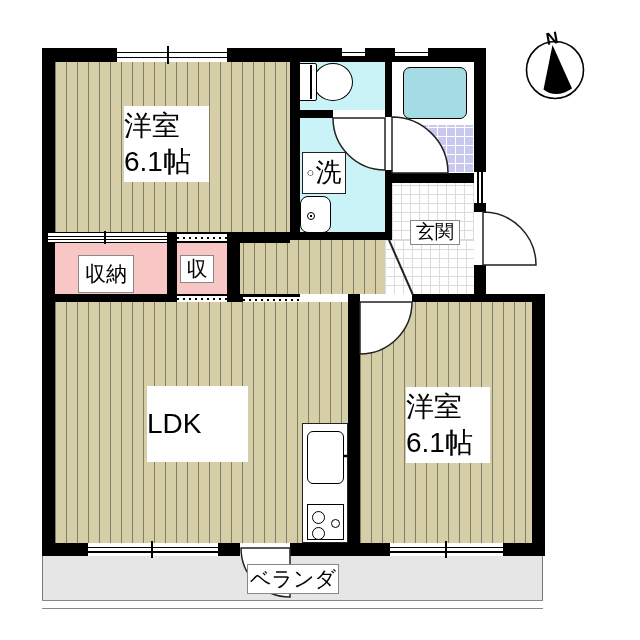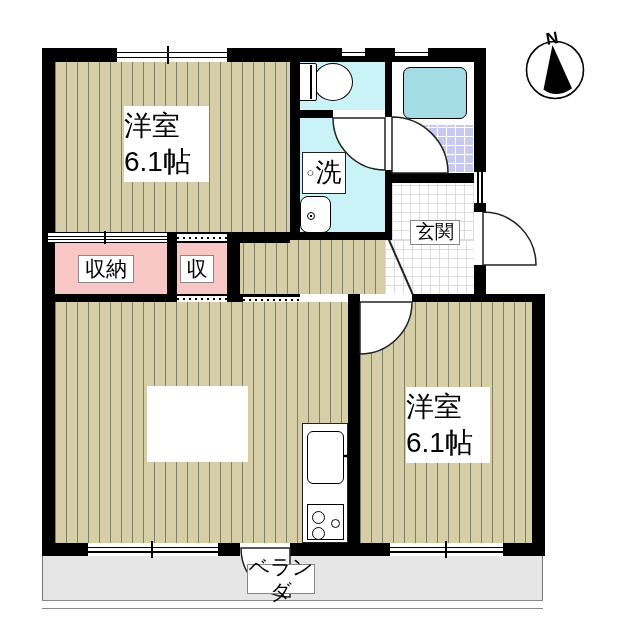--- a/index.html
+++ b/index.html
@@ -123,38 +123,39 @@
     <line x1="344" y1="456" x2="355" y2="456" stroke="#000" stroke-width="2.5"></line>
     <circle cx="555" cy="70" r="28.5" fill="#fff" stroke="#000" stroke-width="1.6"></circle>
     <path d="M552.5,45 L572,88.5 Q556,99 543.5,89.5 Z" fill="#000"></path>
   </svg>
 
   <div class="abs room-lbl" style="left:124px;top:106px;width:85px;height:76px;">
     <div>洋室</div>
     <div>6.1帖</div>
   </div>
   <div class="abs room-lbl" style="left:147px;top:386px;width:101px;height:76px;">
+    <div>LDK</div>
   </div>
   <div class="abs room-lbl" style="left:406px;top:387px;width:84px;height:76px;">
     <div>洋室</div>
     <div>6.1帖</div>
   </div>
   <div class="abs lbl bordered" style="left:410px;top:220px;width:50px;height:25px;font-size:19px;">
     <span>玄関</span>
   </div>
-  <div class="abs lbl bordered" style="left:78px;top:255px;width:56px;height:28px;font-size:21px;">
+  <div class="abs lbl bordered" style="left:78px;top:255px;width:56px;height:38px;font-size:21px;">
     <span>収納</span>
   </div>
   <div class="abs lbl bordered" style="left:180px;top:255px;width:34px;height:28px;font-size:21px;">
     <span>収</span>
   </div>
   <div class="abs lbl" style="left:302px;top:152px;width:44px;height:42px;border:1.5px solid #222;font-size:26px;">
     <span style="font-size:13px;margin-right:1px;">○</span>
       <span>洗</span>
   </div>
-  <div class="abs lbl bordered" style="left:247px;top:564px;width:68px;height:30px;font-size:21px;">
+  <div class="abs lbl bordered" style="left:247px;top:564px;width:92px;height:30px;font-size:21px;">
     <span>ベランダ</span>
   </div>
   <div class="abs" style="left:546px;top:29px;font-size:17px;font-weight:bold;transform:rotate(-10deg);">
     <span>N</span>
   </div>
 
 </div>
 
 </body></html>

